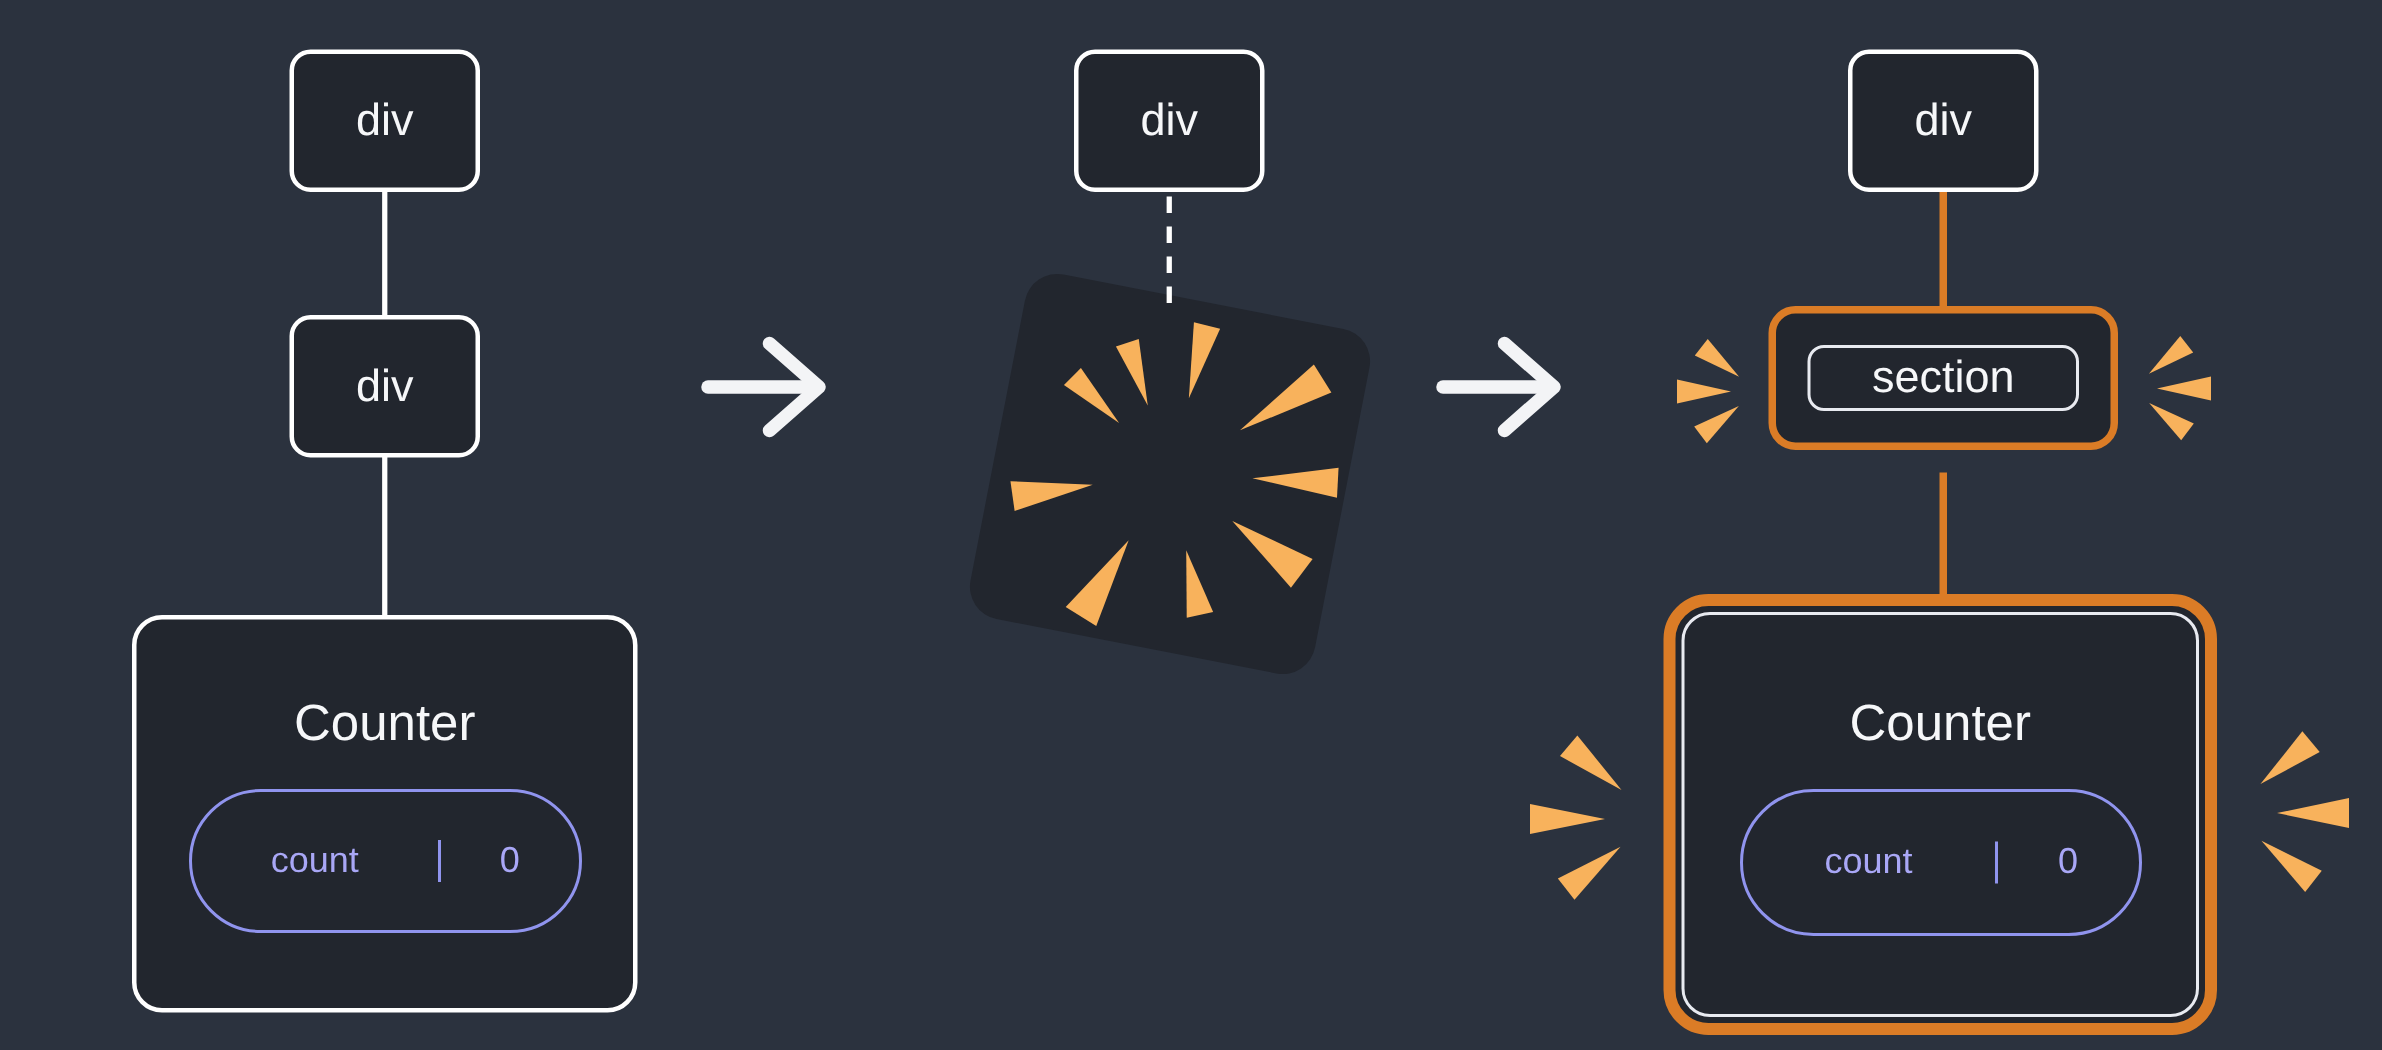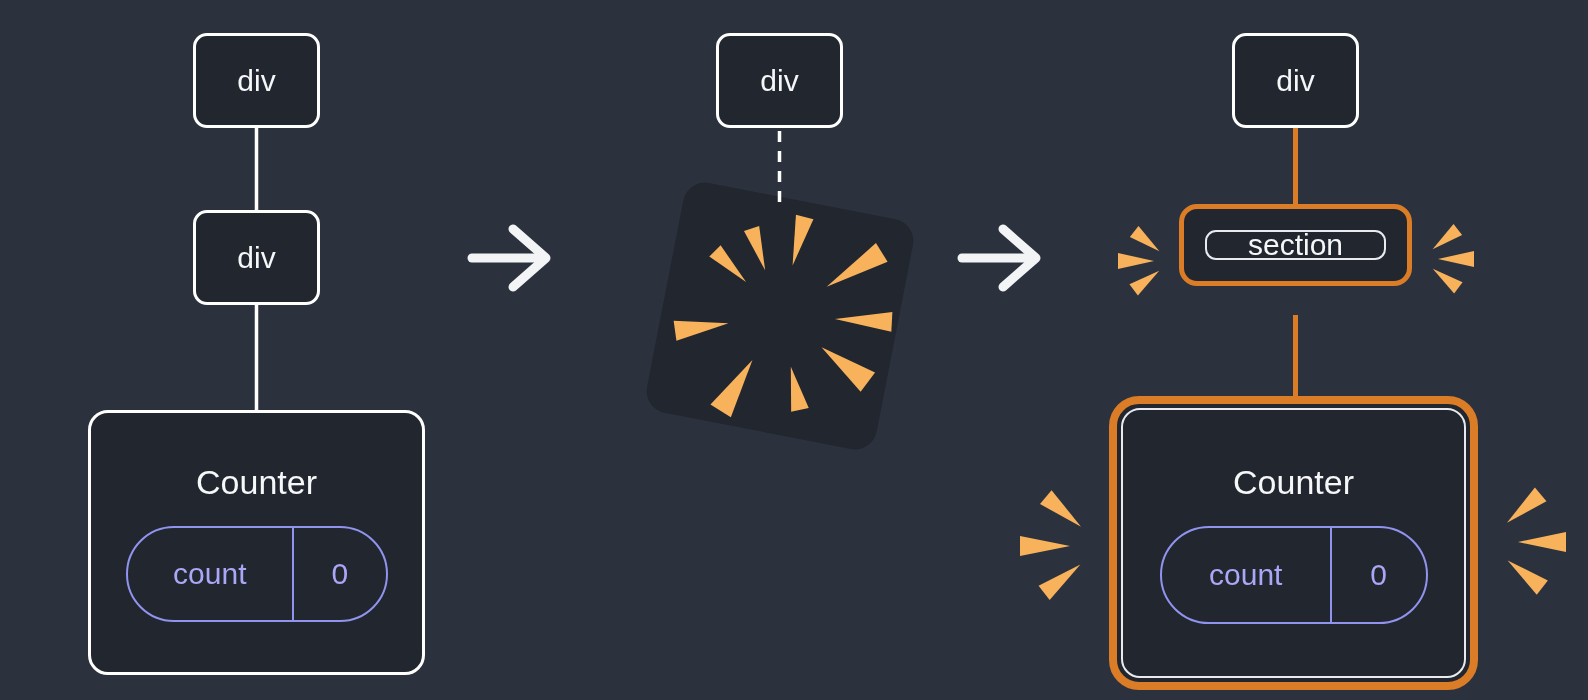--- a/index.html
+++ b/index.html
@@ -46,29 +46,30 @@
     border-radius:20px;
     display:flex;flex-direction:column;align-items:center;justify-content:center;gap:24px;
   }
   .counter-title{color:var(--text);font-size:34px;font-weight:400;}
 
   
   .pill{
     display:flex;width:262px;height:96px;
     border:2.5px solid var(--purple);
     border-radius:999px;
-    color:var(--purple-text);font-size:30px;
+    color:var(--purple-text);font-size:24px;
     overflow:hidden;
+    align-items:center;
   }
   .pill-key{flex:1.8;display:flex;align-items:center;justify-content:center;border-right:2.5px solid var(--purple);}
   .pill-val{flex:1;display:flex;align-items:center;justify-content:center;}
 
   
   .section-box{
-    position:absolute;left:1179px;top:204px;width:233px;height:82px;
+    position:absolute;left:1179px;top:204px;width:233px;height:96px;
     background:var(--fill);
     border:5px solid var(--orange);
     border-radius:18px;
     padding:21px;
   }
   .section-inner{
     width:100%;height:100%;
     border:2.5px solid var(--inner);
     border-radius:11px;
     display:flex;align-items:center;justify-content:center;

